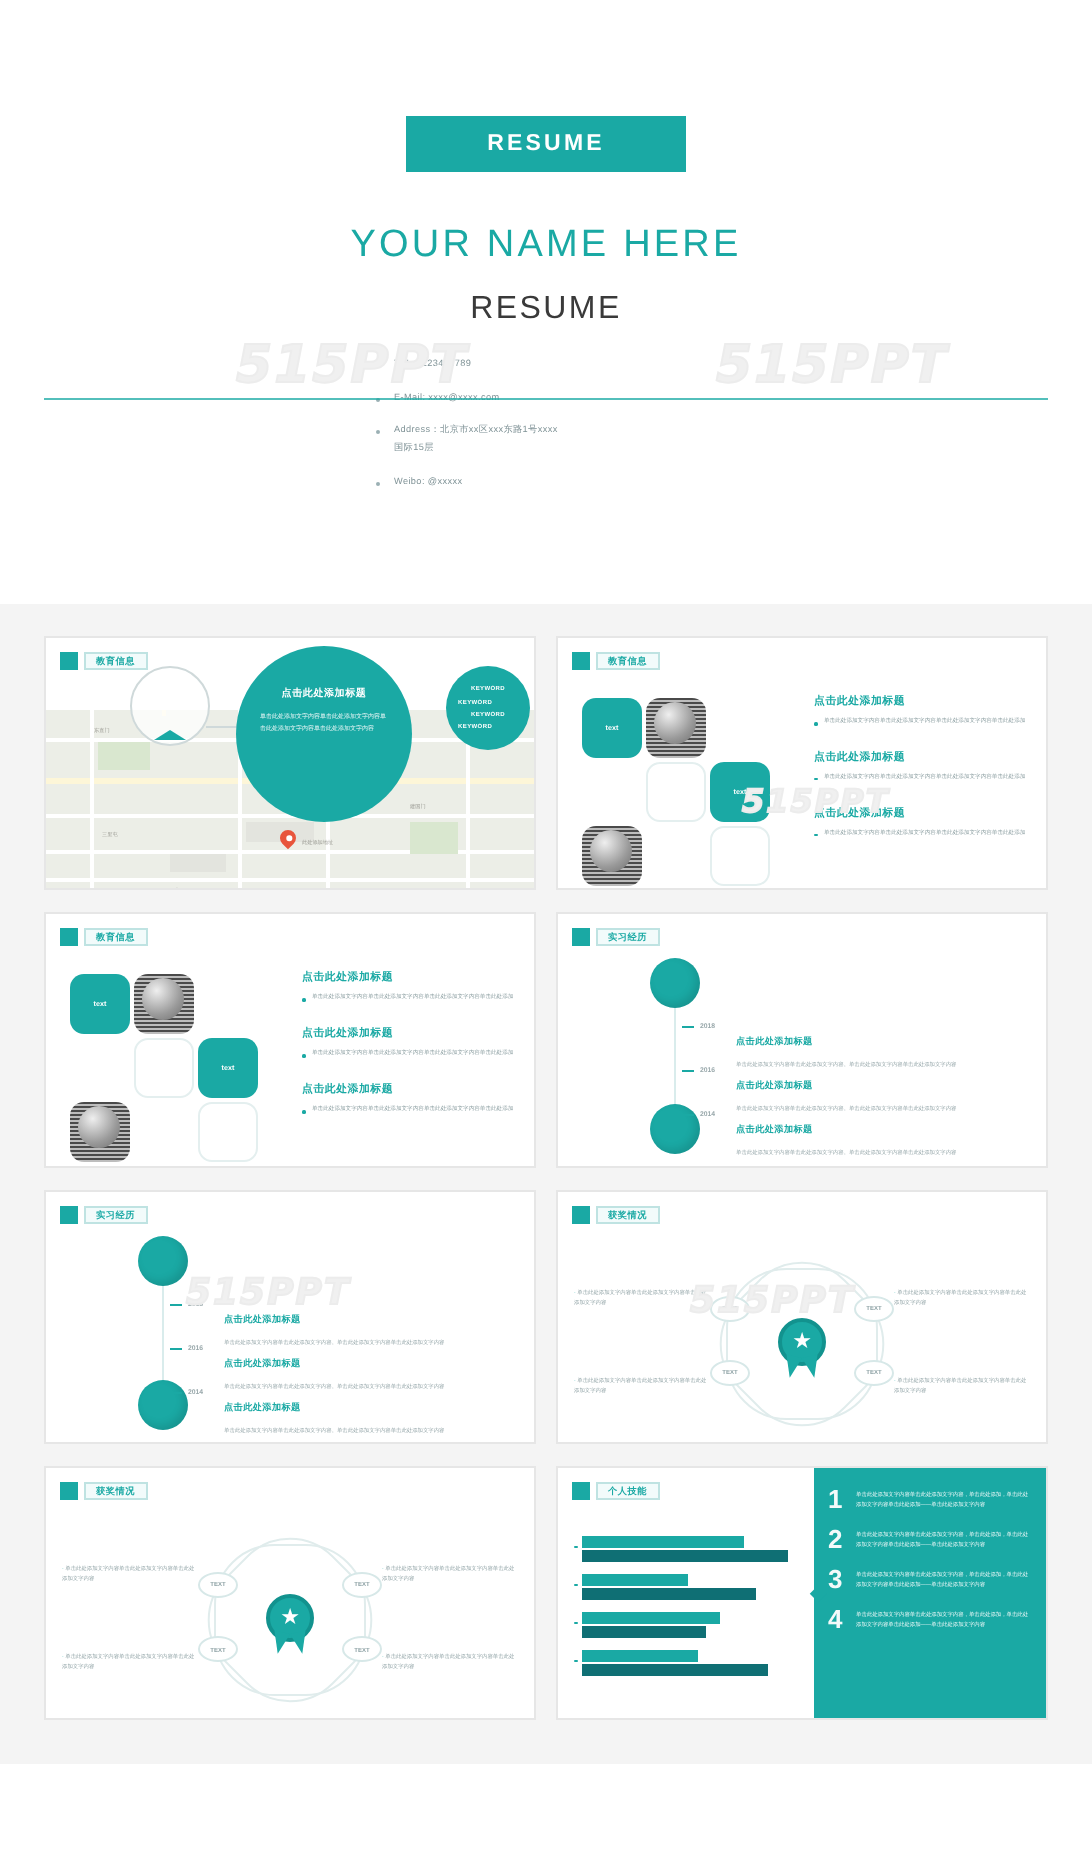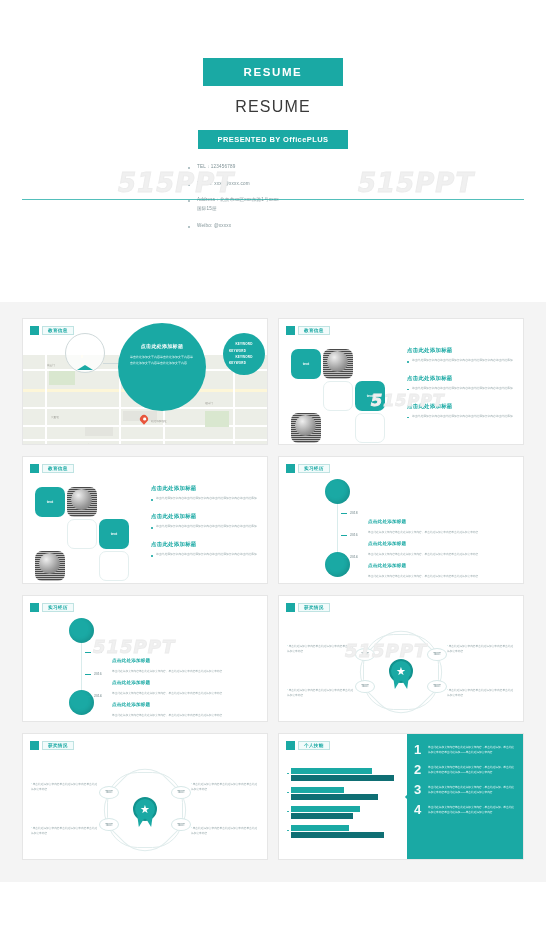--- a/index.html
+++ b/index.html
@@ -192,24 +192,24 @@
 </head>
 <body>
 
 <div class="page">
 
   <div class="hero">
     <div class="wm a">515PPT</div>
     <div class="wm b">515PPT</div>
 
     <div class="resume-badge">RESUME</div>
+    <div class="hero-name">YOUR NAME HERE</div>
     <div class="hero-sub">RESUME</div>
 
     <div class="hero-rule"></div>
-    <div class="presented">PRESENTED BY OfficePLUS</div>
 
     <div class="contact">
       <div class="c-row">
         <span class="c-dot"></span>
         <span class="c-txt">TEL：123456789</span>
       </div>
       <div class="c-row">
         <span class="c-dot"></span>
         <span class="c-txt">E-Mail: xxxx@xxxx.com</span>
       </div>

